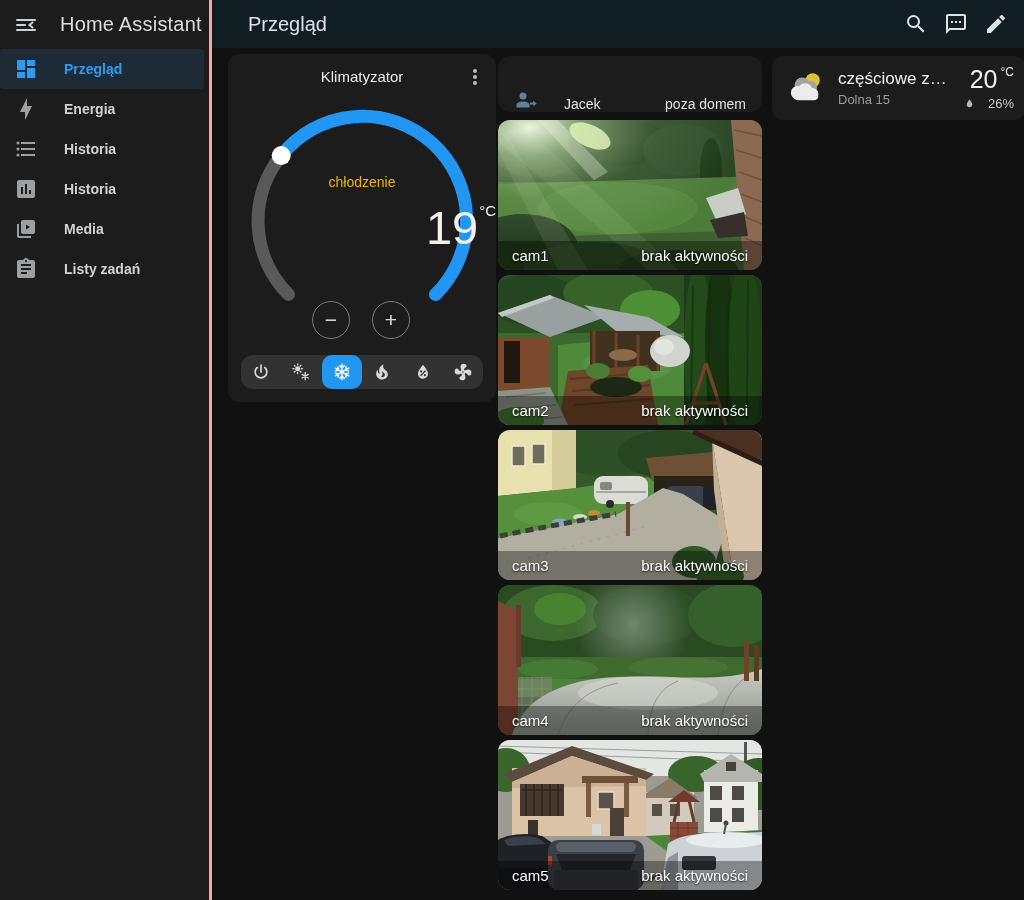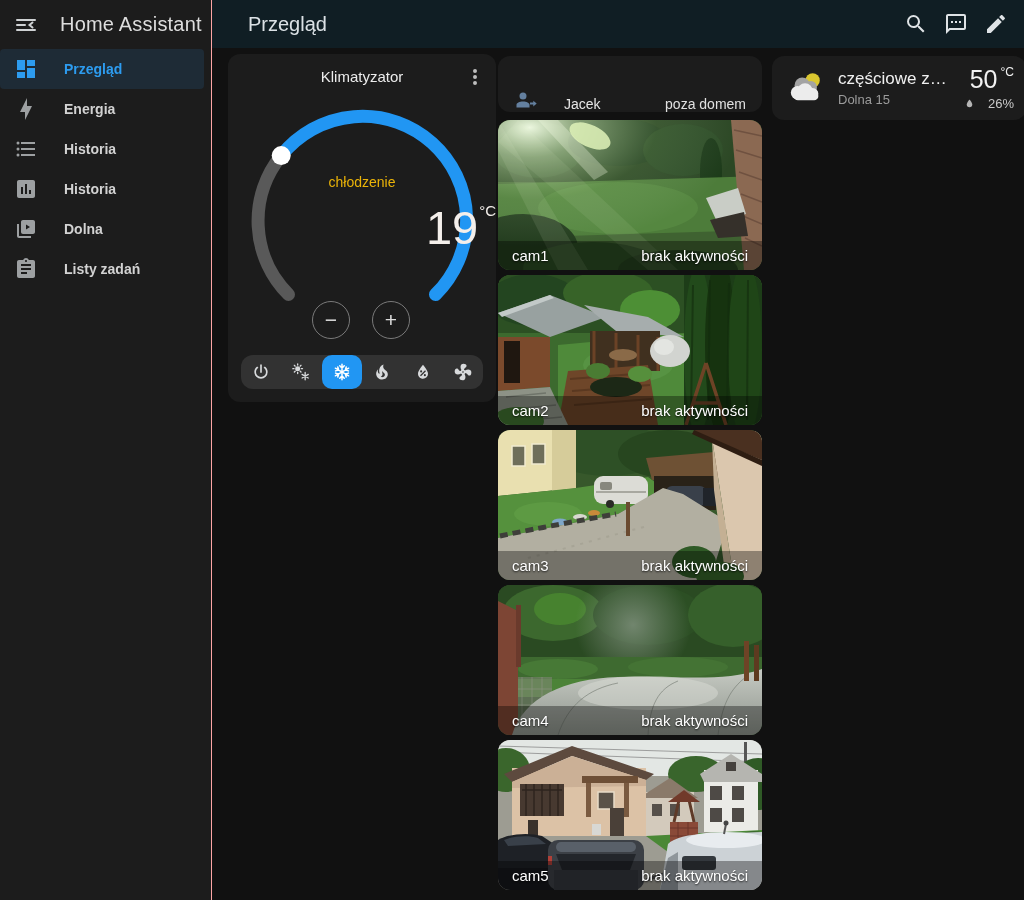--- a/index.html
+++ b/index.html
@@ -2,21 +2,21 @@
 <html><head>
 <meta charset="utf-8">
 <style>
   * { margin:0; padding:0; box-sizing:border-box; }
   html,body { width:1024px; height:900px; background:#111; overflow:hidden;
     font-family:"Liberation Sans","DejaVu Sans",sans-serif; -webkit-font-smoothing:antialiased; }
   .app { position:relative; width:1024px; height:900px; background:#111; }
 
   
   .sidebar { position:absolute; left:0; top:0; width:212px; height:900px;
-    background:#1c1c1c; border-right:1px solid #fca5a5; z-index:3; }
+    background:#1c1c1c; border-right:3px solid #fca5a5; z-index:3; }
   .sidebar-header { height:49px; display:flex; align-items:center; padding-left:14px; }
   .menu-toggle { width:24px; height:24px; color:#cfd2d4; cursor:pointer; flex:0 0 auto; }
   .app-title { margin-left:22px; font-size:20px; color:#dddddd; letter-spacing:.2px; }
   .nav-item { height:40px; display:flex; align-items:center; padding-left:14px;
     width:204px; border-radius:4px; cursor:pointer; }
   .nav-item .nav-icon { width:24px; height:24px; color:#9da0a2; flex:0 0 auto; }
   .nav-item .nav-label { margin-left:26px; font-size:14px; font-weight:bold; color:#d2d2d2; }
   .nav-item.selected { background:#1e2b36; }
   .nav-item.selected .nav-icon { color:#2d9cf0; }
   .nav-item.selected .nav-label { color:#2d9cf0; }
@@ -133,21 +133,21 @@
           </svg>
       </span>
       <span class="nav-label">Historia</span>
     </div>
     <div class="nav-item">
       <span class="nav-icon">
         <svg viewBox="0 0 24 24" fill="currentColor">
             <path d="M19,3H9C7.9,3 7,3.9 7,5V15C7,16.1 7.9,17 9,17H19C20.1,17 21,16.1 21,15V5C21,3.9 20.1,3 19,3M12,12.5V7.5L16,10L12,12.5M3,7H5V19H17V21H5C3.9,21 3,20.1 3,19V7Z"></path>
           </svg>
       </span>
-      <span class="nav-label">Dolna</span>
+      <span class="nav-label">Media</span>
     </div>
     <div class="nav-item">
       <span class="nav-icon">
         <svg viewBox="0 0 24 24" fill="currentColor">
             <path d="M19,3H14.82C14.4,1.84 13.3,1 12,1C10.7,1 9.6,1.84 9.18,3H5C3.9,3 3,3.9 3,5V19C3,20.1 3.9,21 5,21H19C20.1,21 21,20.1 21,19V5C21,3.9 20.1,3 19,3M12,3C12.55,3 13,3.45 13,4C13,4.55 12.55,5 12,5C11.45,5 11,4.55 11,4C11,3.45 11.45,3 12,3M7,7H17V9H7V7M7,11H17V13H7V11M7,15H13V17H7V15Z"></path>
           </svg>
       </span>
       <span class="nav-label">Listy zadań</span>
     </div>
   </div>
@@ -262,21 +262,21 @@
             <circle cx="22" cy="23" r="8"></circle>
             <circle cx="30" cy="26" r="6"></circle>
           <rect x="10" y="24" width="26" height="9" rx="4.5"></rect>
         </g>
       </svg>
       <div class="weather-mid">
         <div class="weather-condition">częściowe zachmurzenie</div>
         <div class="weather-secondary">Dolna 15</div>
       </div>
       <div class="weather-right">
-        <div class="weather-temp"><span>50</span><span class="w-unit">°C</span></div>
+        <div class="weather-temp"><span>20</span><span class="w-unit">°C</span></div>
         <div class="weather-humidity">
           <svg class="drop-icon" viewBox="0 0 24 24" fill="#b5b5b5">
               <path d="M12,3.25C12,3.25 6,10 6,14A6,6 0 0,0 18,14C18,10 12,3.25 12,3.25Z"></path>
             </svg>
           <span>26%</span>
         </div>
       </div>
     </div>
 
     <div class="card camera" id="cam1">

